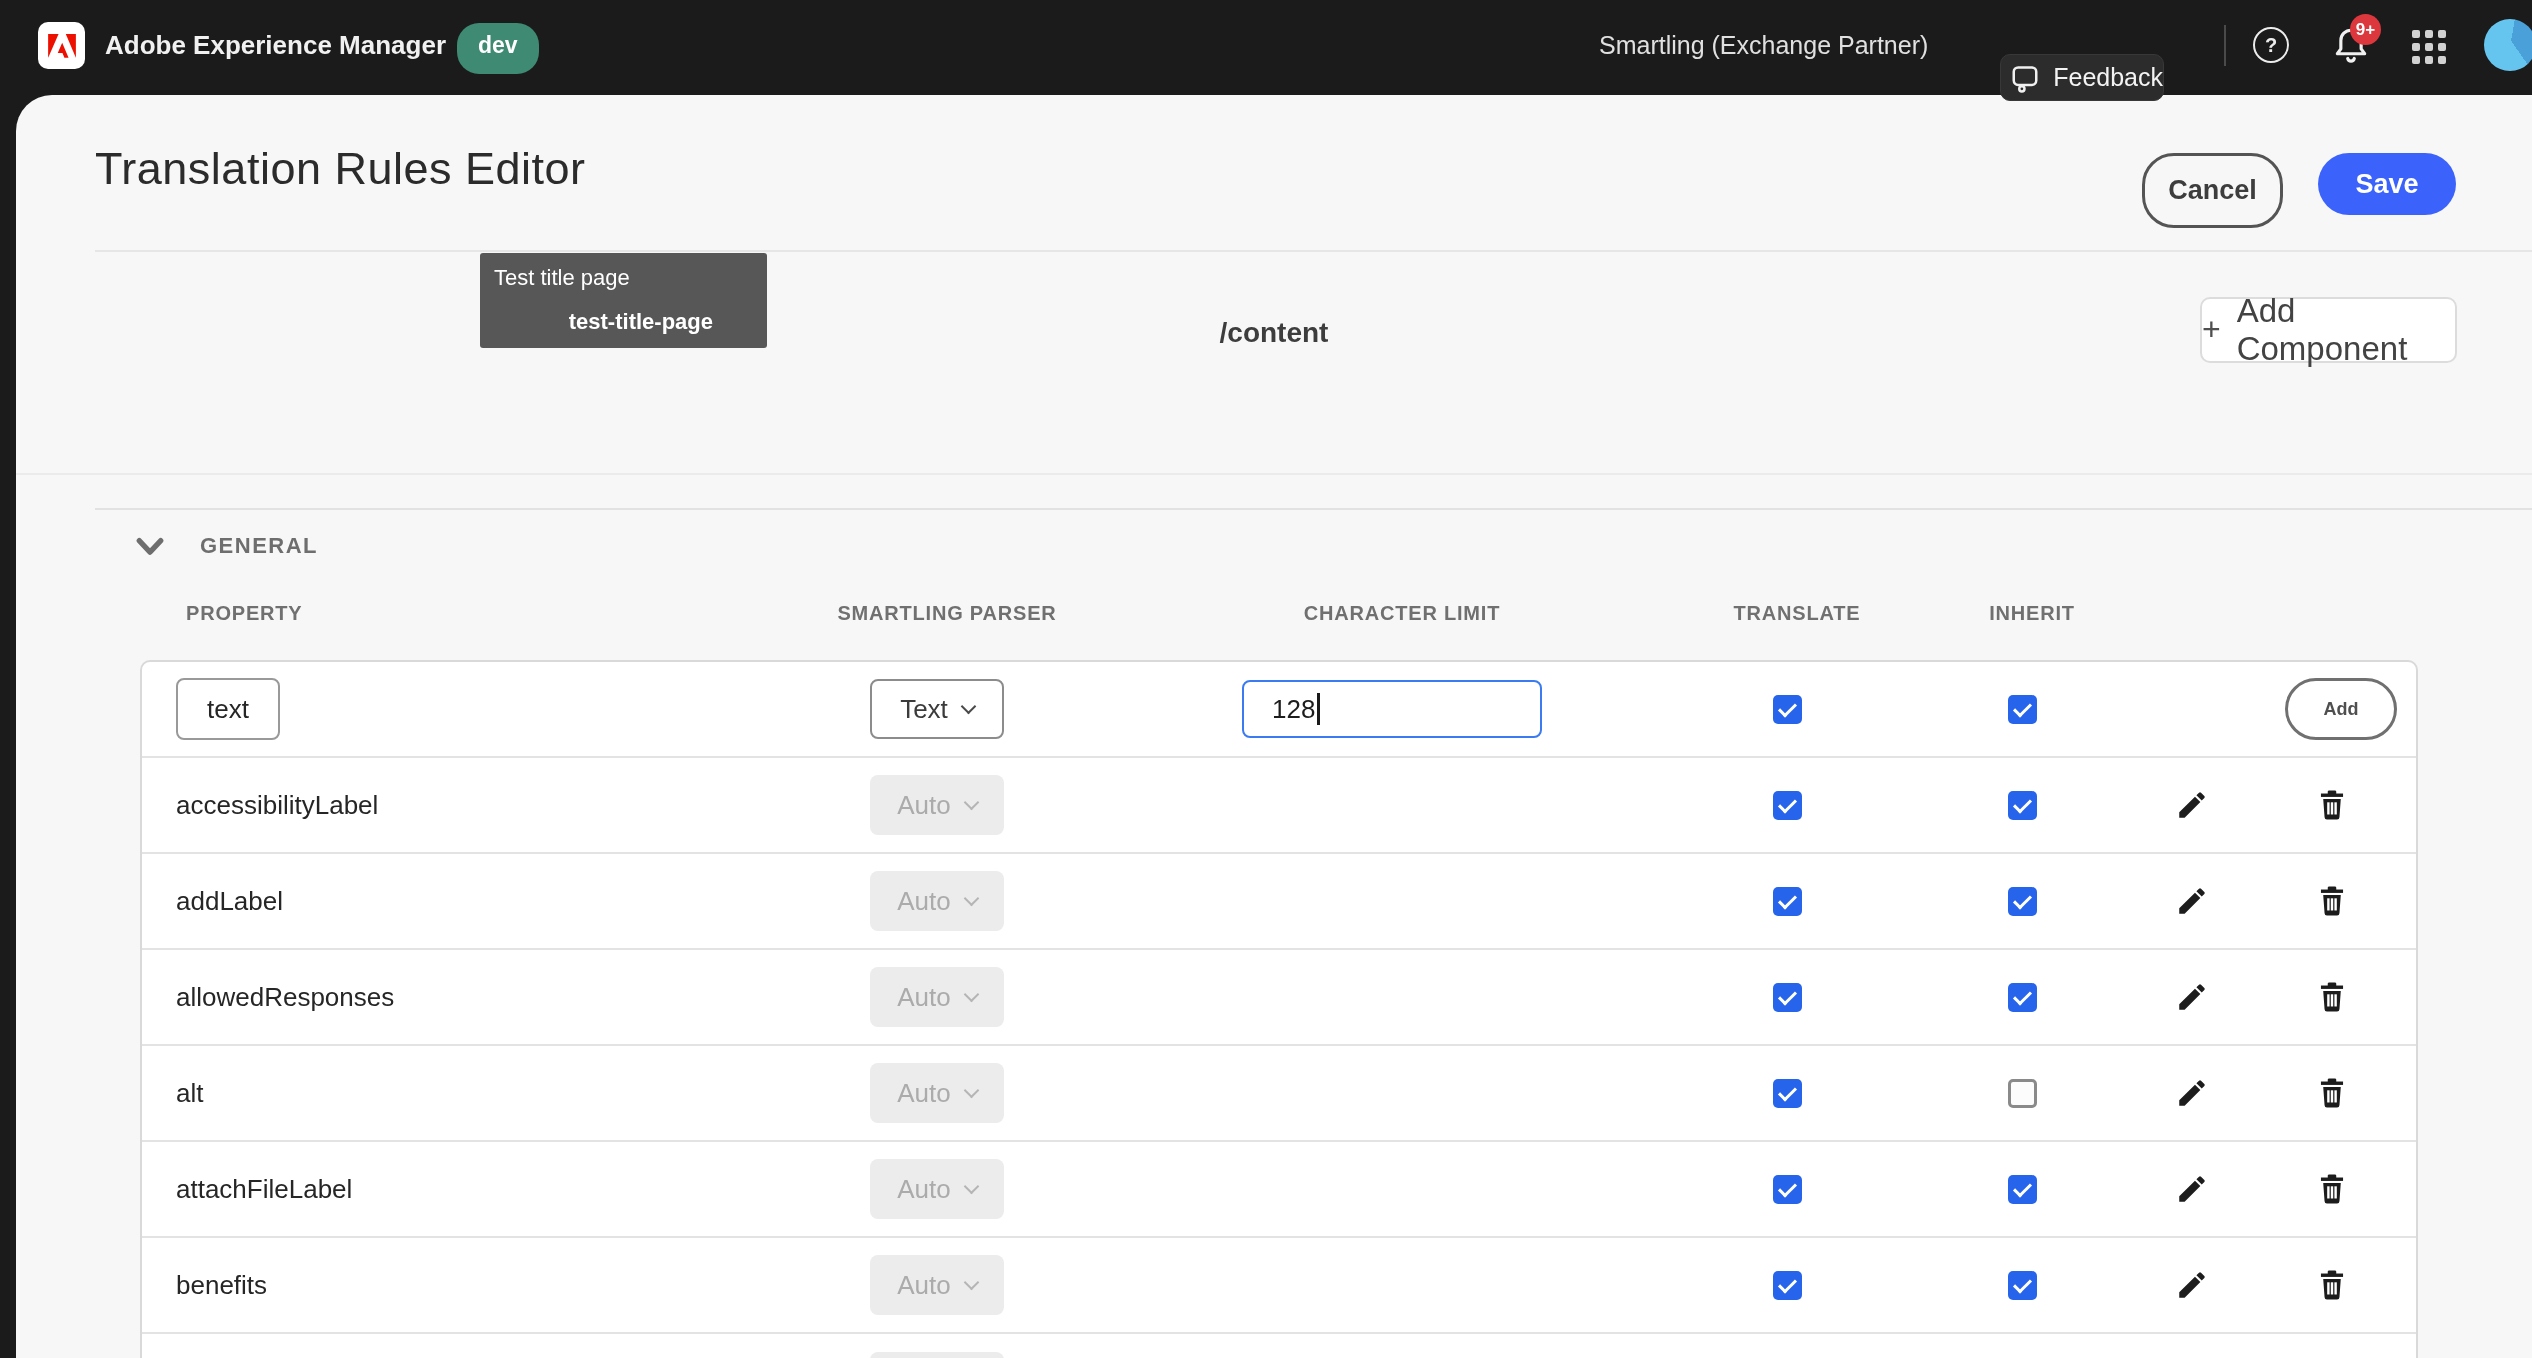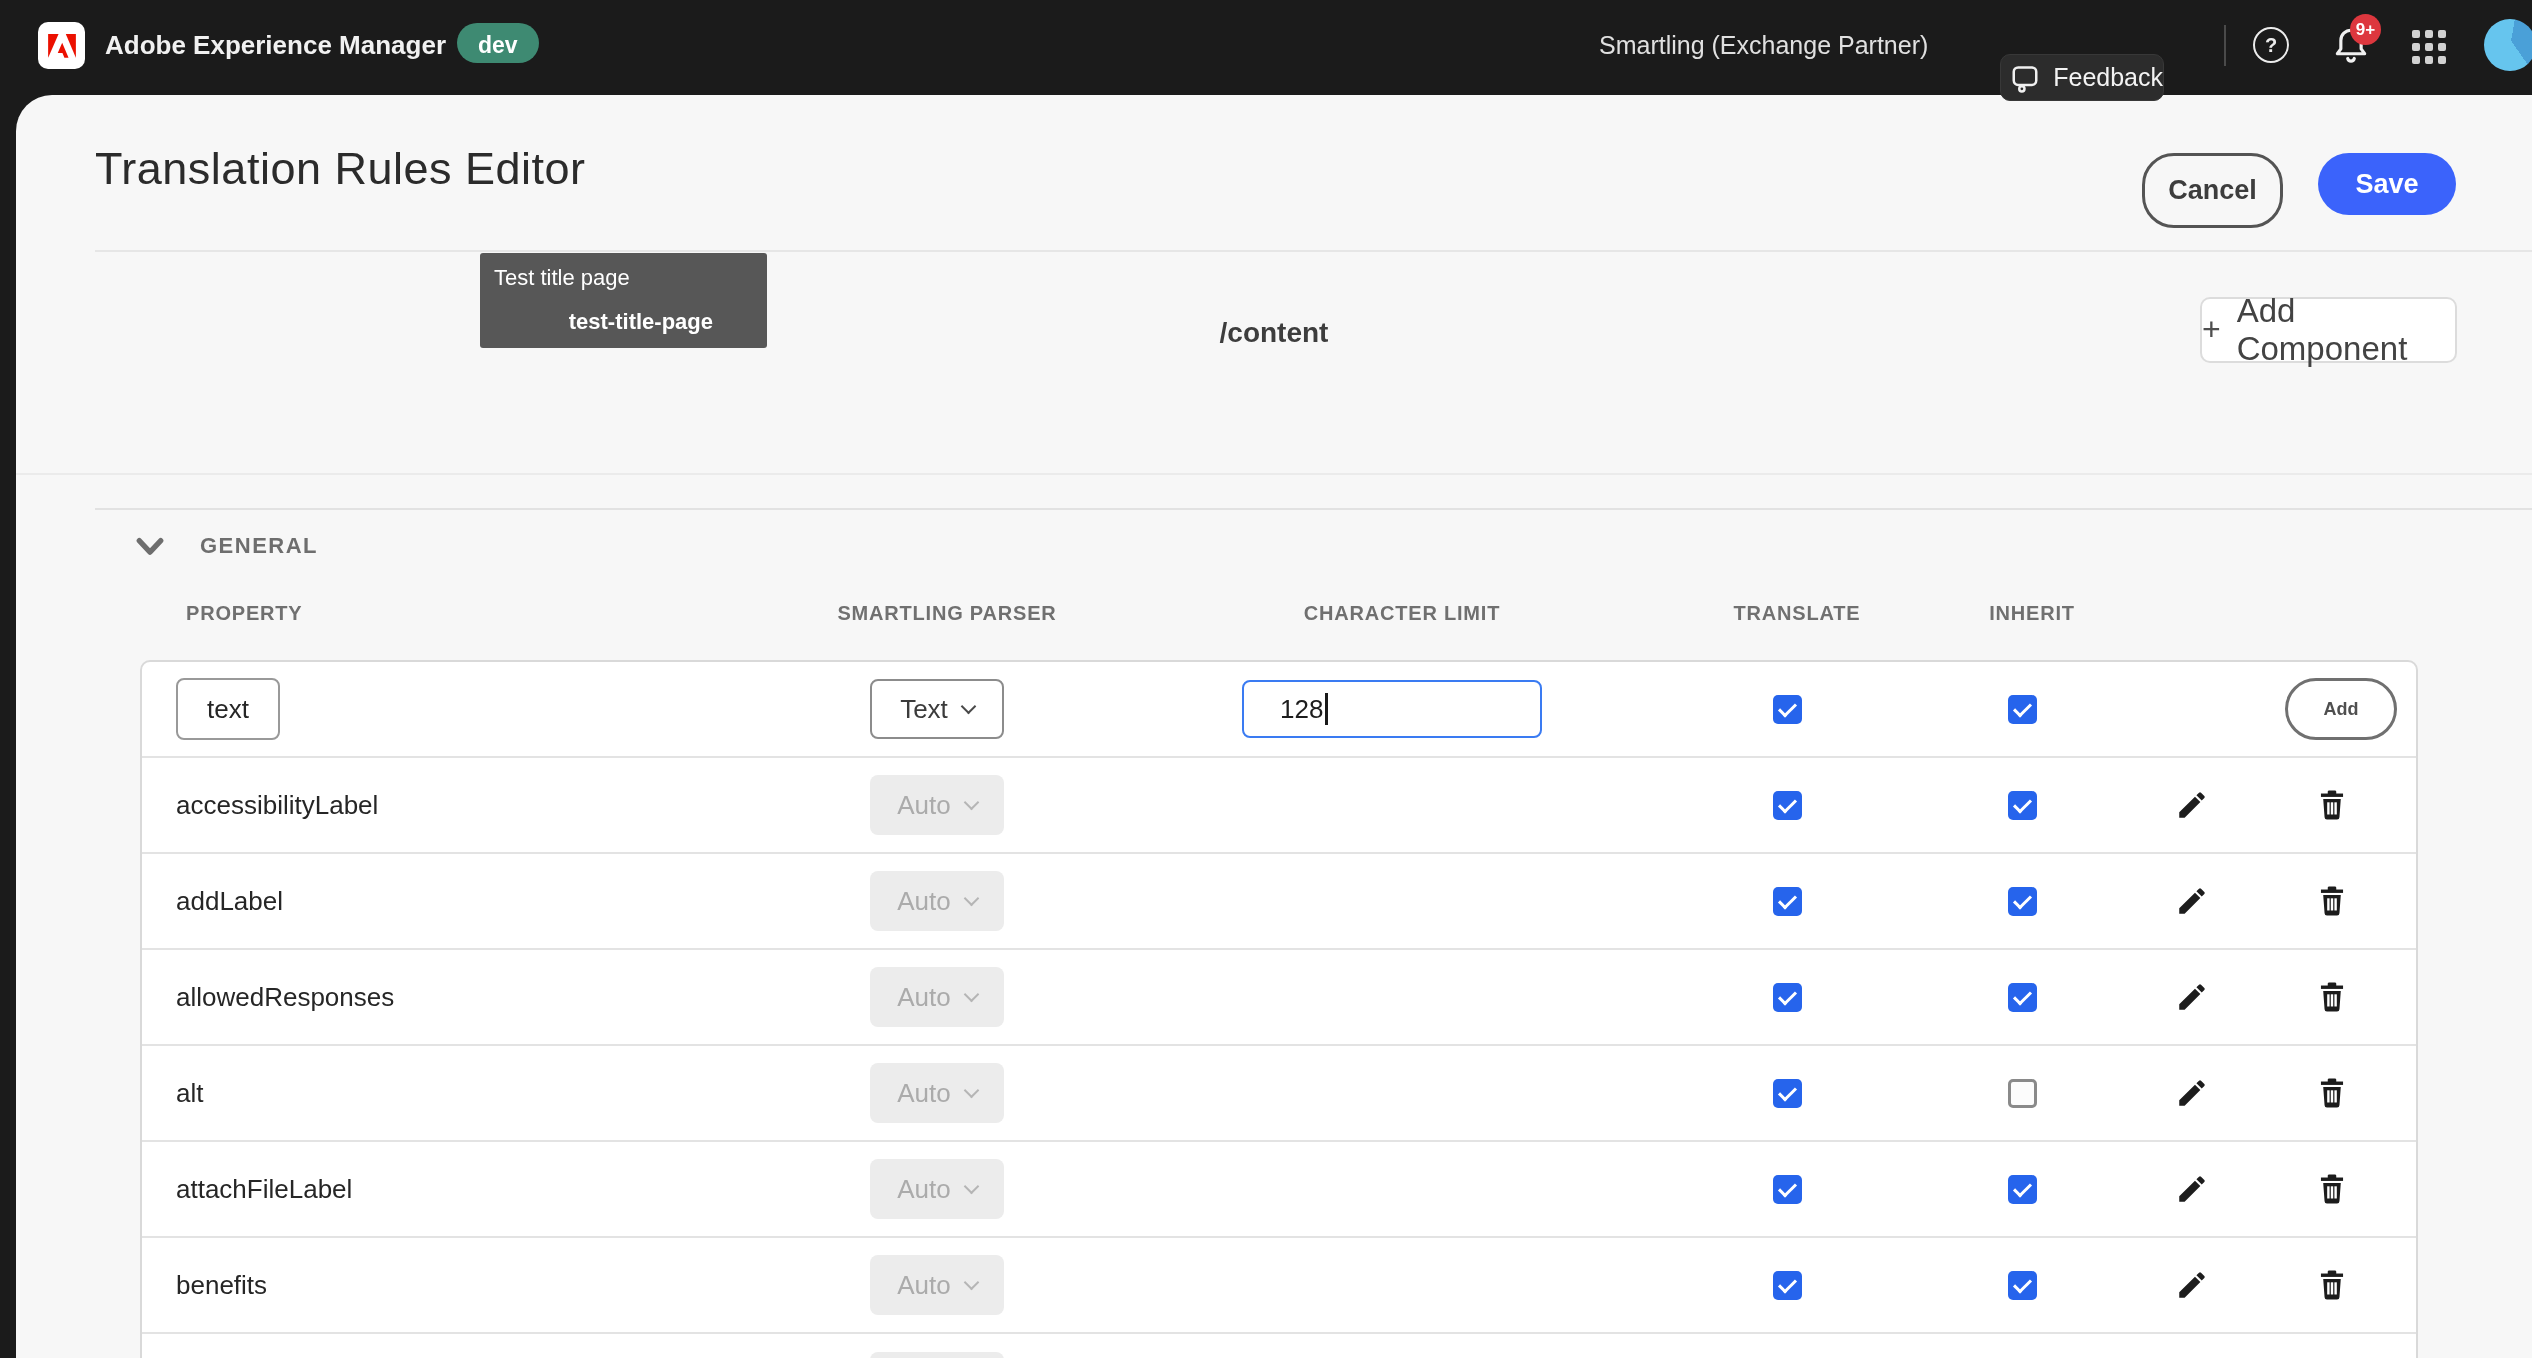--- a/index.html
+++ b/index.html
@@ -2,21 +2,21 @@
 <html style="--topbar-bg: #1b1b1b; --card-bg: #f7f7f7; --accent: #3b63fb; --checkbox-blue: #2664ec; --focus-blue: #3a7bf2; --badge-red: #dd373e; --dev-green: #3e8a72; --row-border: #e3e3e3;"><head>
 <meta charset="utf-8">
 <style>
   * { margin:0; padding:0; box-sizing:border-box; font-family:"Liberation Sans","DejaVu Sans",sans-serif; }
   html,body { width:2532px; height:1358px; overflow:hidden; background:var(--topbar-bg,#1b1b1b); }
 
   
   .topbar { position:absolute; left:0; top:0; width:2532px; height:95px; background:var(--topbar-bg,#1b1b1b); z-index:5; }
   .logo-box { position:absolute; left:38px; top:22px; width:47px; height:47px; background:#fff; border-radius:10px; display:flex; align-items:center; justify-content:center; }
   .app-title { position:absolute; left:105px; top:0; height:90px; line-height:90px; color:#f1f1f1; font-size:26px; font-weight:700; }
-  .env-badge { position:absolute; left:457px; top:23px; height:40px; padding:0 21px; border-radius:22px; background:var(--dev-green,#3e8a72); color:#fff; font-size:23px; font-weight:600; line-height:44px; }
+  .env-badge { position:absolute; left:457px; top:23px; height:51px; padding:0 21px; border-radius:22px; background:var(--dev-green,#3e8a72); color:#fff; font-size:23px; font-weight:600; line-height:44px; }
   .org-name { position:absolute; left:1599px; top:0; height:90px; line-height:90px; color:#e0e0e0; font-size:25px; }
   .feedback-btn { position:absolute; left:2000px; top:22px; width:164px; height:47px; background:#2c2c2c; border:1.5px solid #383838; border-radius:10px; display:flex; align-items:center; justify-content:flex-end; gap:13px; color:#f3f3f3; font-size:25px; cursor:pointer;margin-top:32px; }
   .tb-divider { position:absolute; left:2224px; top:25px; width:2px; height:41px; background:#4a4a4a; }
   .help-btn { position:absolute; left:2253px; top:27px; width:36px; height:36px; border:2.5px solid #ececec; border-radius:50%; color:#ececec; font-size:20px; font-weight:700; display:flex; align-items:center; justify-content:center; }
   .bell-wrap { position:absolute; left:2330px; top:24px; width:44px; height:44px; }
   .bell-badge { position:absolute; left:20px; top:-10px; min-width:31px; height:31px; border-radius:16px; background:var(--badge-red,#dd373e); color:#fff; font-size:17px; font-weight:700; display:flex; align-items:center; justify-content:center; padding:0 4px; }
   .grid-icon { position:absolute; left:2412px; top:30px; display:grid; grid-template-columns:repeat(3,8px); grid-template-rows:repeat(3,8px); gap:5px; }
   .grid-icon i { background:#d2d2d2; border-radius:2px; }
   .avatar { position:absolute; left:2484px; top:19px; width:52px; height:52px; border-radius:50%; background:conic-gradient(from 10deg at 52% 42%, #4aa0d8 0deg 135deg, #66c5ee 135deg 360deg); }
 
@@ -61,21 +61,21 @@
   .c-actions { justify-content:flex-start; padding-left:10px; gap:100px; }
 
   .prop-input { width:104px; height:62px; margin-left:34px; border:2px solid #999; border-radius:8px; background:#fff; font-size:26px; color:#262626; text-align:center; }
   .select { width:134px; height:60px; border-radius:8px; display:flex; align-items:center; justify-content:center; background:#fff; border:2px solid #8c8c8c; cursor:pointer; }
   .select .sel-label { font-size:26px; color:#3b3b3b; }
   .select .chev { width:11px; height:11px; border-right:2.5px solid #4a4a4a; border-bottom:2.5px solid #4a4a4a; transform:rotate(45deg); margin-left:15px; margin-top:-6px; }
   .select.disabled { background:#ececec; border:none; cursor:default; }
   .select.disabled .sel-label { color:#ababab; }
   .select.disabled .chev { border-color:#b5b5b5; }
 
-  .limit-input { width:300px; height:58px; border:2.5px solid var(--focus-blue,#3a7bf2); border-radius:8px; background:#fff; font-size:26px; color:#1d1d1d; display:flex; align-items:center; padding-left:36px; }
+  .limit-input { width:300px; height:58px; border:2.5px solid var(--focus-blue,#3a7bf2); border-radius:8px; background:#fff; font-size:26px; color:#1d1d1d; display:flex; align-items:center; padding-left:28px; }
   .caret-bar { display:inline-block; width:3px; height:32px; background:#1a1a1a; margin-left:2px; }
 
   .checkbox { width:29px; height:29px; border-radius:5px; border:3px solid #8a8a8a; background:#fcfcfc; cursor:pointer; }
   .checkbox.checked { border:none; background:var(--checkbox-blue,#2664ec); }
   .checkbox.checked::after { content:""; display:block; width:14px; height:7px; border-left:3.5px solid #fff; border-bottom:3.5px solid #fff; transform:rotate(-45deg); margin:8px auto 0 auto; }
 
   .btn-add-rule { width:112px; height:62px; margin-left:113px; border:3px solid #707070; border-radius:32px; background:#fff; font-size:18px; font-weight:600; color:#4f4f4f; cursor:pointer; }
   .icon-btn { width:40px; height:40px; display:flex; align-items:center; justify-content:center; cursor:pointer; }
 </style>
 </head>

